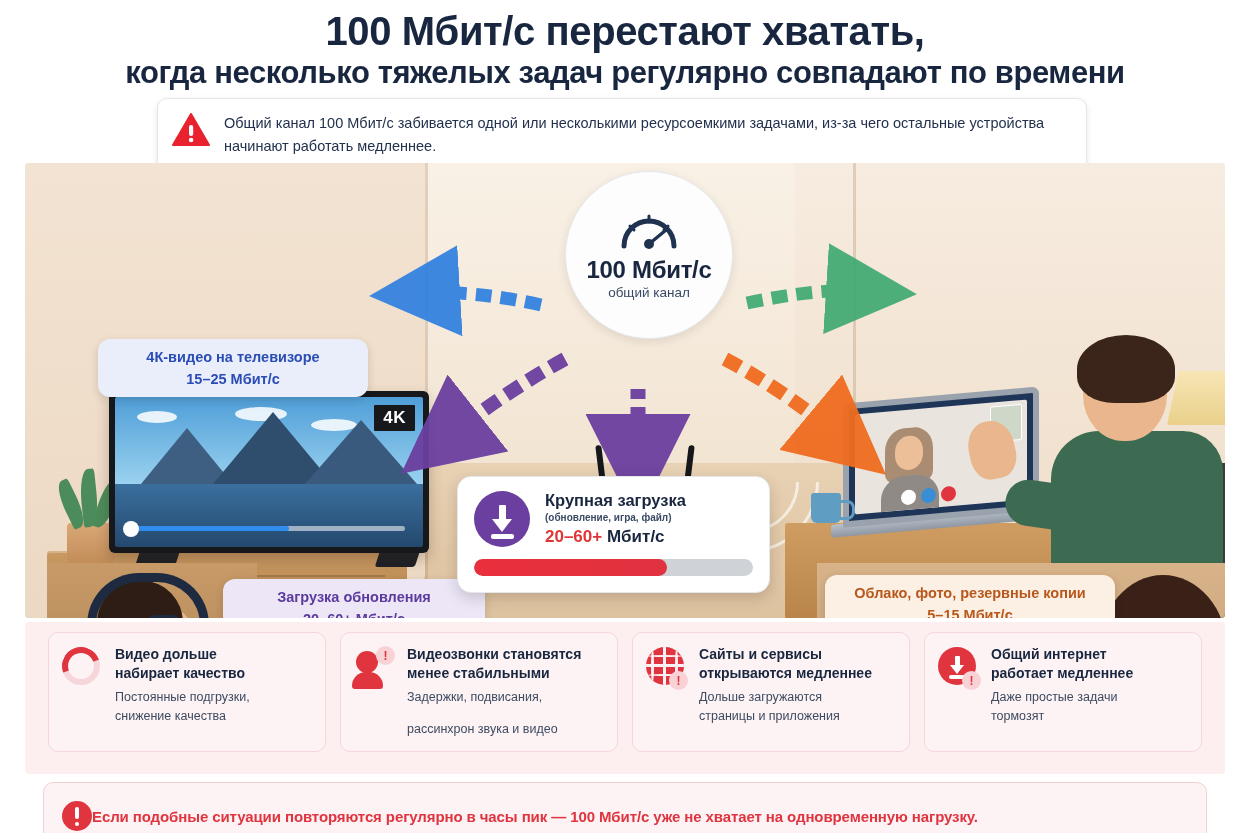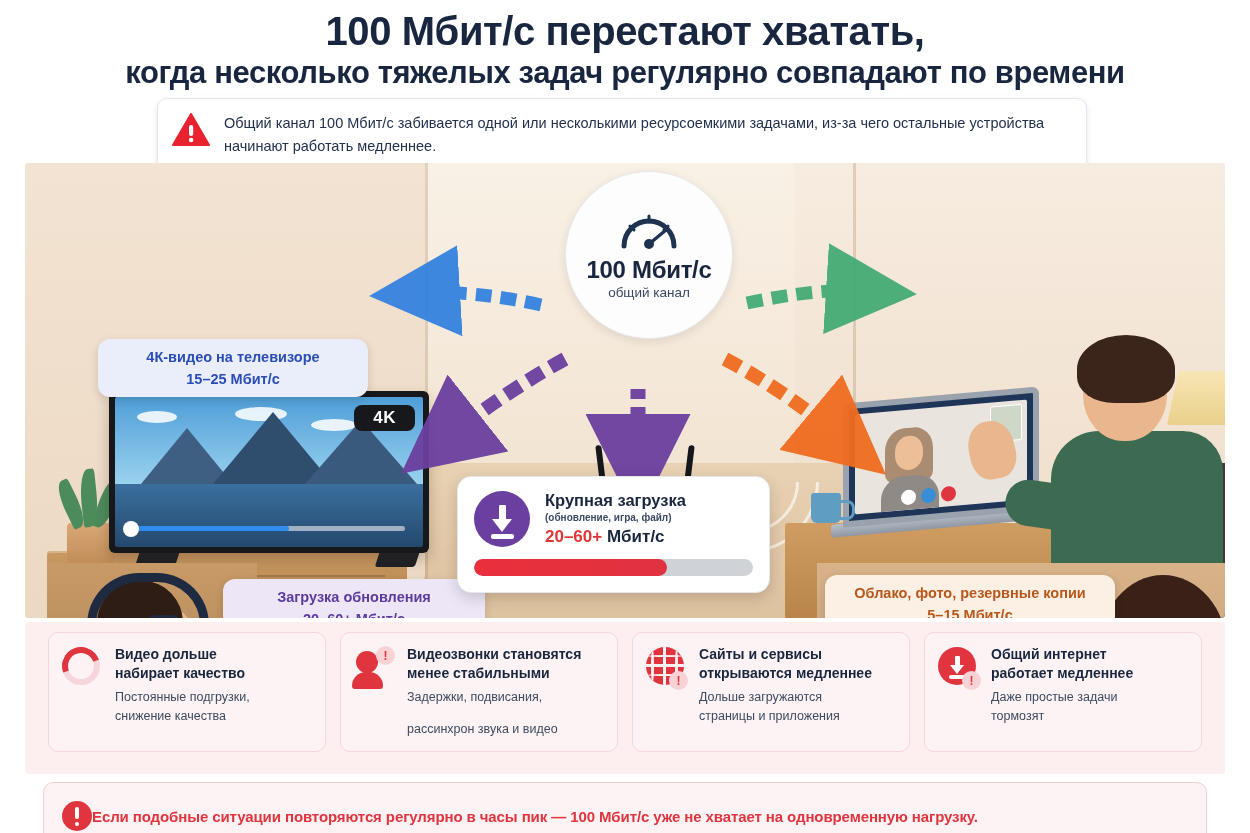--- a/index.html
+++ b/index.html
@@ -65,21 +65,21 @@
     box-shadow:0 6px 14px rgba(60,40,20,.28);}
   .tv-screen{width:100%;height:100%;border-radius:3px;overflow:hidden;position:relative;
     background:linear-gradient(180deg,#5fa8dd 0%,#8ecbea 42%,#3c6e9c 58%,#2b4f74 100%);}
   .tv-sky{position:absolute;left:0;top:0;right:0;height:58%;
     background:linear-gradient(180deg,#4f9ed8 0%,#9ad2ef 100%);}
   .tv-cloud{position:absolute;background:rgba(255,255,255,.85);border-radius:50%;}
   .mtn{position:absolute;bottom:42%;width:0;height:0;border-style:solid;border-color:transparent;}
   .tv-lake{position:absolute;left:0;bottom:0;right:0;height:42%;
     background:linear-gradient(180deg,#3b6f9e 0%,#24496e 100%);}
   .tv-4k{position:absolute;right:8px;top:8px;background:#16181c;color:#fff;
-    font-size:17px;font-weight:bold;border-radius:8px;padding:3px 19px;letter-spacing:.5px;}
+    font-size:17px;font-weight:bold;border-radius:1px;padding:3px 9px;letter-spacing:.5px;}
   .tv-bar{position:absolute;left:14px;bottom:16px;width:276px;height:5px;
     background:rgba(255,255,255,.55);border-radius:3px;}
   .tv-bar-fill{position:absolute;left:0;top:0;height:100%;width:58%;background:#2f8df0;border-radius:3px;}
   .tv-knob{position:absolute;left:8px;bottom:10px;width:16px;height:16px;border-radius:50%;background:#fff;}
   .tv-leg{position:absolute;width:40px;height:14px;background:#1d2026;top:390px;
     transform:skewX(-18deg);border-radius:0 0 3px 3px;}
   .soundbar{position:absolute;left:180px;top:370px;width:126px;height:20px;background:#1b1e24;border-radius:4px;}
   .plant-pot{position:absolute;left:42px;top:360px;width:48px;height:44px;
     background:linear-gradient(180deg,#d9a876 0%,#c08a56 100%);border-radius:4px 4px 10px 10px;}
   .leaf{position:absolute;background:#4c8c5a;border-radius:60% 10% 60% 10%;}

